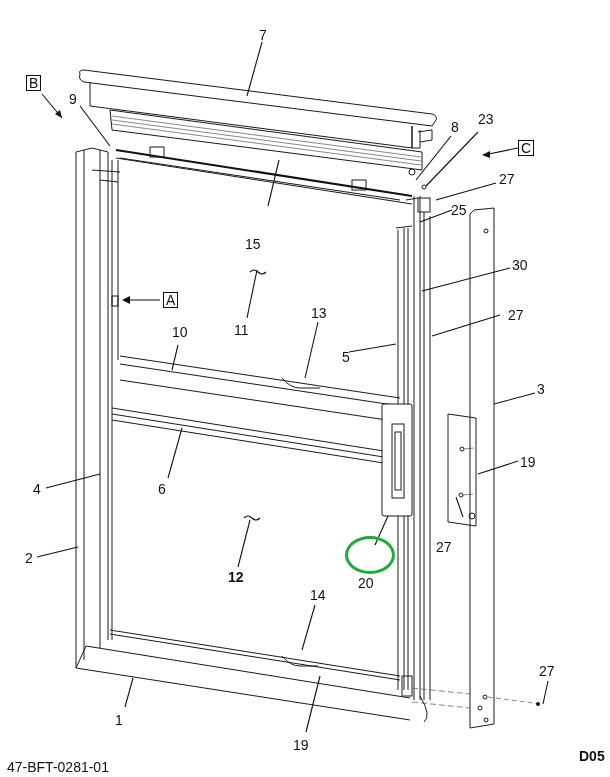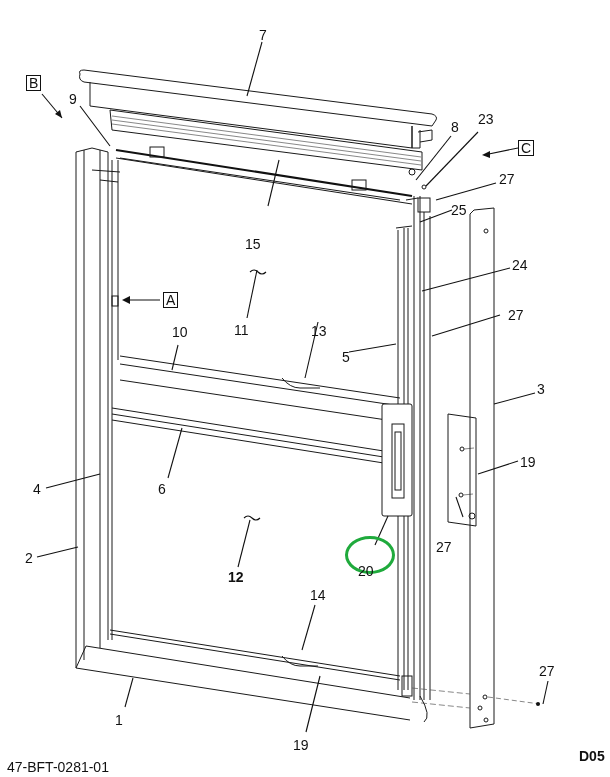--- a/index.html
+++ b/index.html
@@ -169,39 +169,39 @@
   </g>
 </svg>
 
 <span class="label" style="left:259px;top:28px;">7</span>
 <span class="label" style="left:69px;top:92px;">9</span>
 <span class="label" style="left:451px;top:120px;">8</span>
 <span class="label" style="left:478px;top:112px;">23</span>
 <span class="label" style="left:499px;top:172px;">27</span>
 <span class="label" style="left:451px;top:203px;">25</span>
 <span class="label" style="left:245px;top:213px;margin-top:24px;">15</span>
-<span class="label" style="left:512px;top:258px;">24</span>
+<span class="label" style="left:512px;top:258px;">30</span>
 <span class="label" style="left:234px;top:323px;text-align:right;">11</span>
 <span class="label" style="left:508px;top:308px;">27</span>
 <span class="label" style="left:172px;top:325px;">10</span>
-<span class="label" style="left:311px;top:324px;">13</span>
+<span class="label" style="left:311px;top:306px;">13</span>
 <span class="label" style="left:342px;top:350px;">5</span>
 <span class="label" style="left:537px;top:382px;">3</span>
 <span class="label" style="left:520px;top:455px;">19</span>
 <span class="label" style="left:33px;top:482px;">4</span>
 <span class="label" style="left:158px;top:482px;">6</span>
 <span class="label" style="left:436px;top:540px;">27</span>
 <span class="label" style="left:25px;top:551px;">2</span>
 <span class="label" style="left:228px;top:570px;font-weight:bold;">12</span>
 <span class="label" style="left:310px;top:588px;">14</span>
 <span class="label" style="left:539px;top:664px;">27</span>
 <span class="label" style="left:115px;top:713px;">1</span>
 <span class="label" style="left:293px;top:738px;">19</span>
 
 <div class="highlight" style="left:345px;top:536px;width:44px;height:32px;"></div>
-<span class="label" style="left:358px;top:564px;">20</span>
+<span class="label" style="left:358px;top:576px;">20</span>
 
 <span class="boxed" style="left:26px;top:75px;">B</span>
 <span class="boxed" style="left:518px;top:140px;">C</span>
 <span class="boxed" style="left:163px;top:292px;">A</span>
 
 <span class="footer" style="left:7px;top:759px;">47-BFT-0281-01</span>
 <span class="footer" style="left:579px;top:748px;font-weight:bold;">D05</span>
 
 </body></html>

